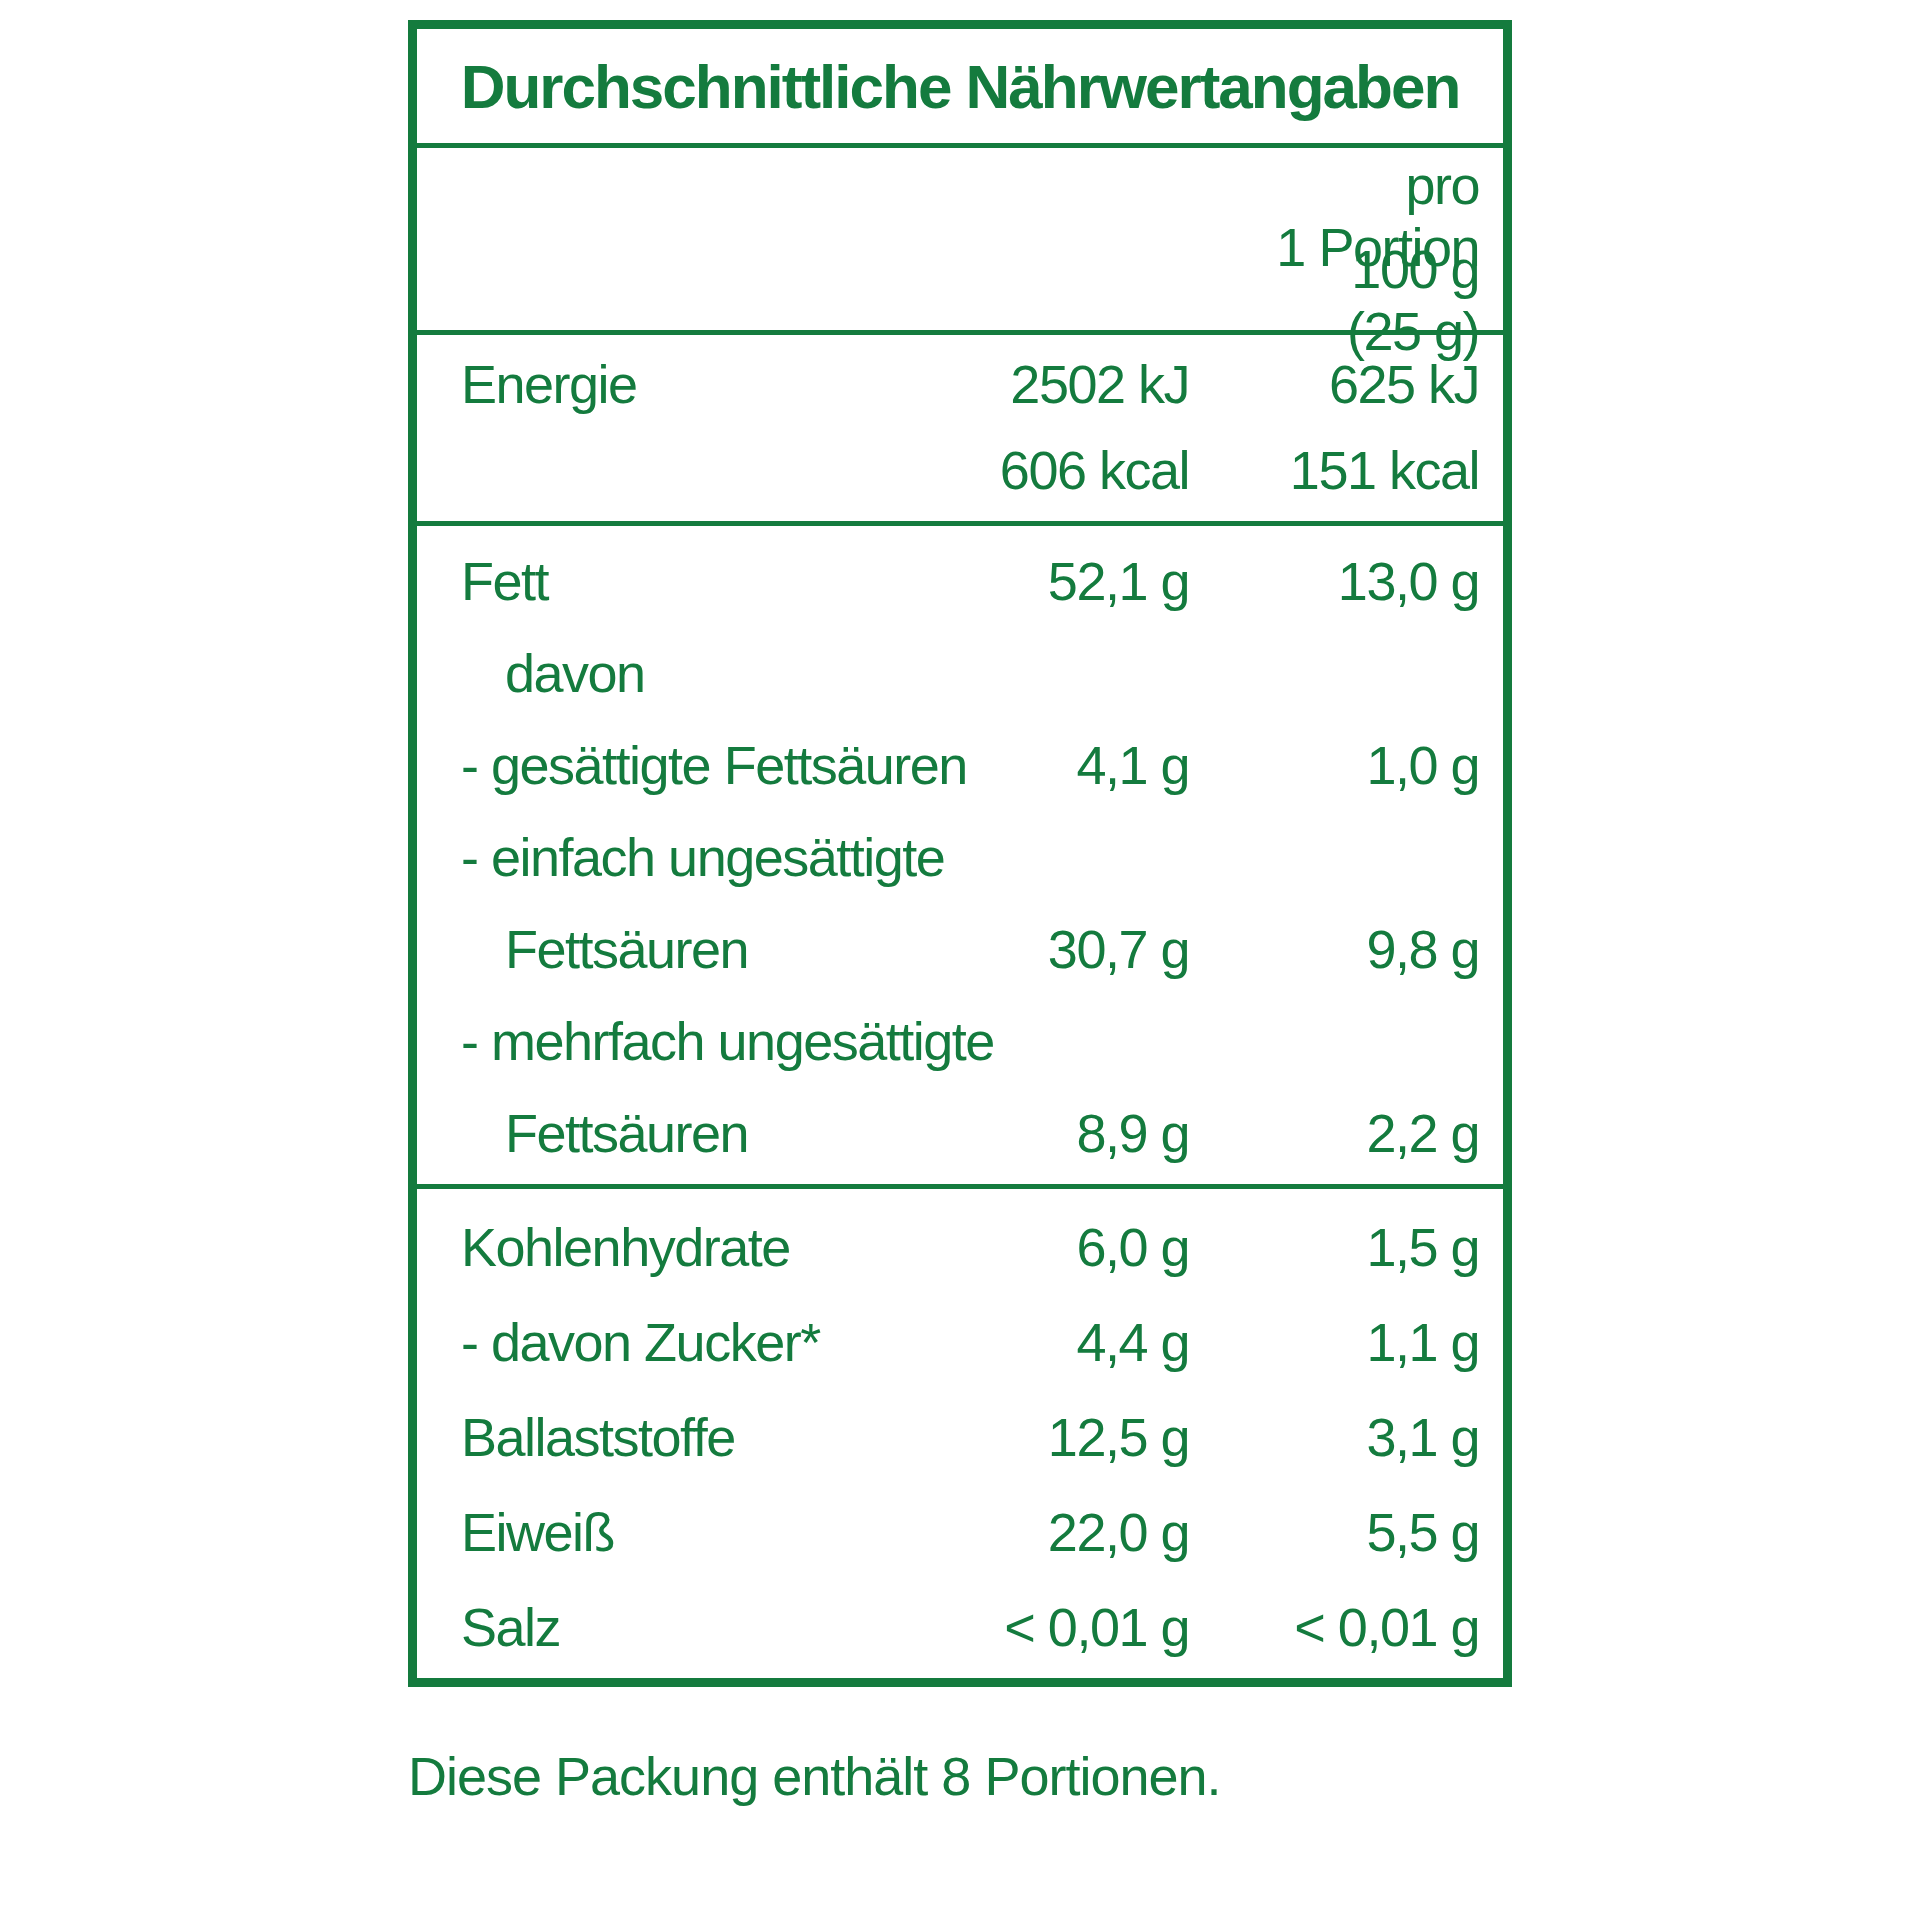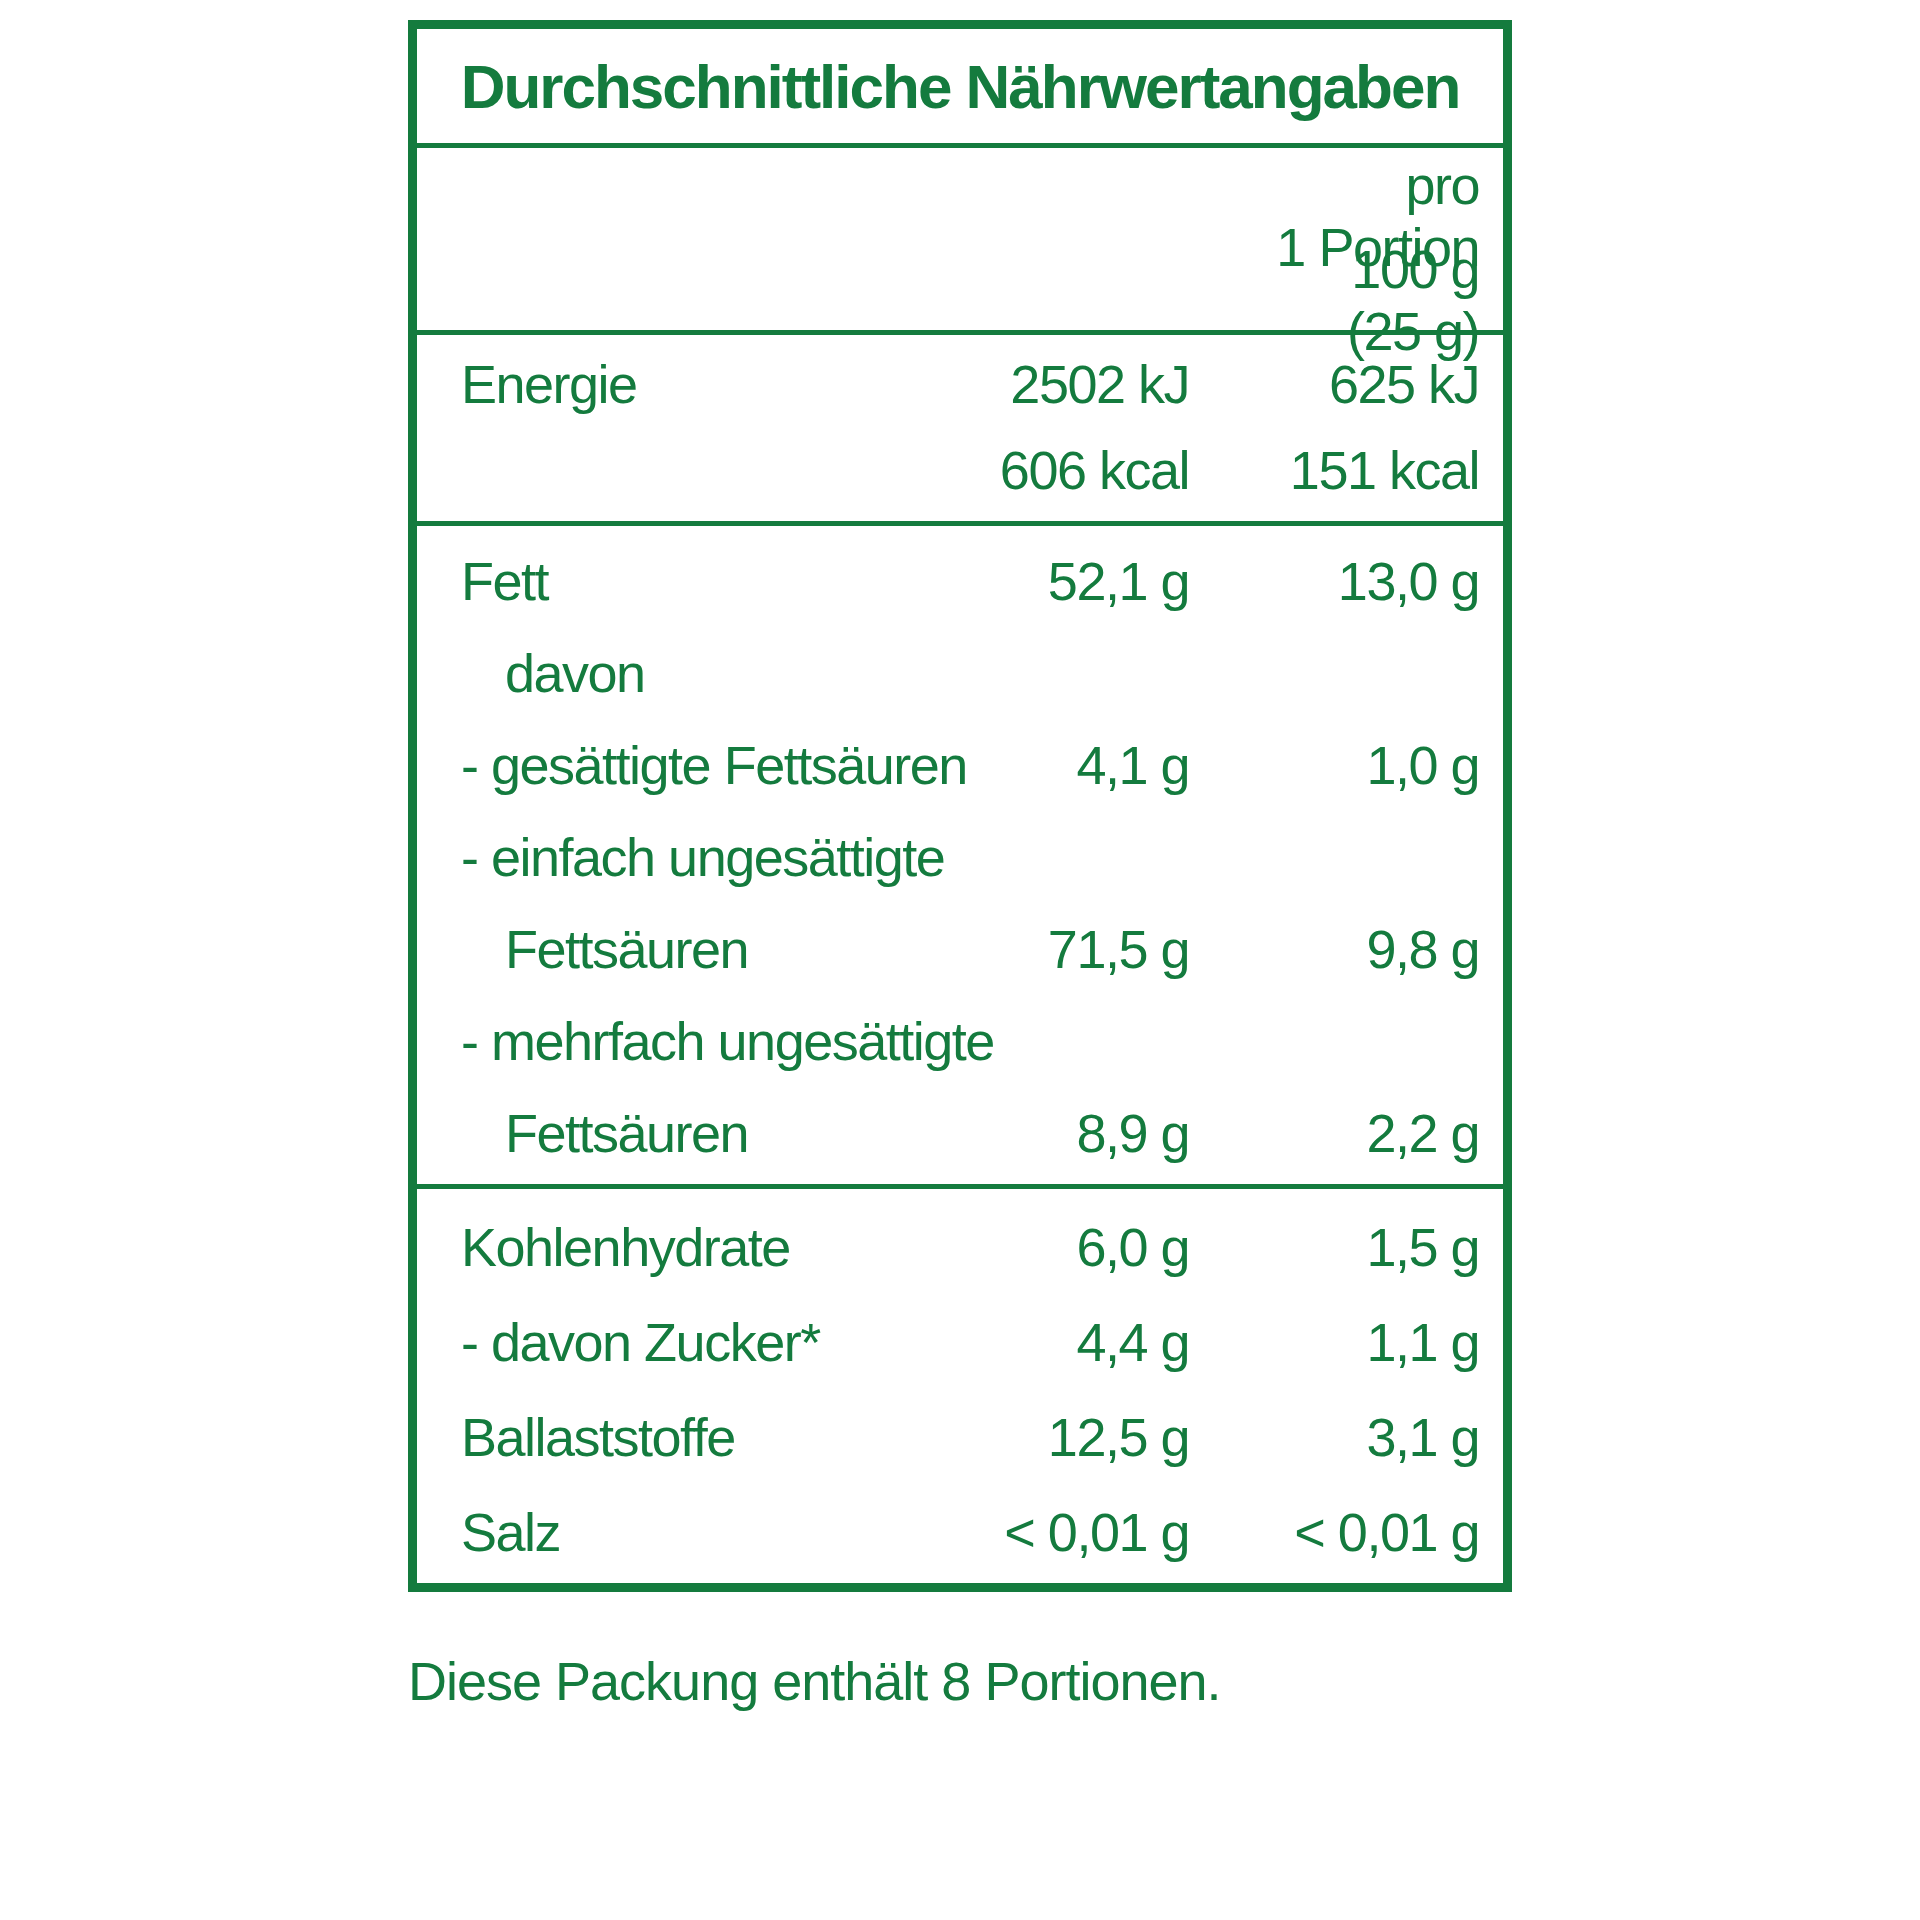--- a/index.html
+++ b/index.html
@@ -104,21 +104,21 @@
       <span class="c1">4,1 g</span>
       <span class="c2">1,0 g</span>
     </div>
     <div class="row">
       <span class="lbl">- einfach ungesättigte</span>
       <span class="c1"></span>
       <span class="c2"></span>
     </div>
     <div class="row">
       <span class="lbl indent">Fettsäuren</span>
-      <span class="c1">71,5 g</span>
+      <span class="c1">30,7 g</span>
       <span class="c2">9,8 g</span>
     </div>
     <div class="row">
       <span class="lbl">- mehrfach ungesättigte</span>
       <span class="c1"></span>
       <span class="c2"></span>
     </div>
     <div class="row">
       <span class="lbl indent">Fettsäuren</span>
       <span class="c1">8,9 g</span>
@@ -136,20 +136,25 @@
       <span class="lbl">- davon Zucker*</span>
       <span class="c1">4,4 g</span>
       <span class="c2">1,1 g</span>
     </div>
     <div class="row">
       <span class="lbl">Ballaststoffe</span>
       <span class="c1">12,5 g</span>
       <span class="c2">3,1 g</span>
     </div>
     <div class="row">
+      <span class="lbl">Eiweiß</span>
+      <span class="c1">22,0 g</span>
+      <span class="c2">5,5 g</span>
+    </div>
+    <div class="row">
       <span class="lbl">Salz</span>
       <span class="c1">&lt; 0,01 g</span>
       <span class="c2">&lt; 0,01 g</span>
     </div>
   </div>
 
 </div>
 
 <div class="footnotes">
   <div class="footnote-line">Diese Packung enthält 8 Portionen.</div>

